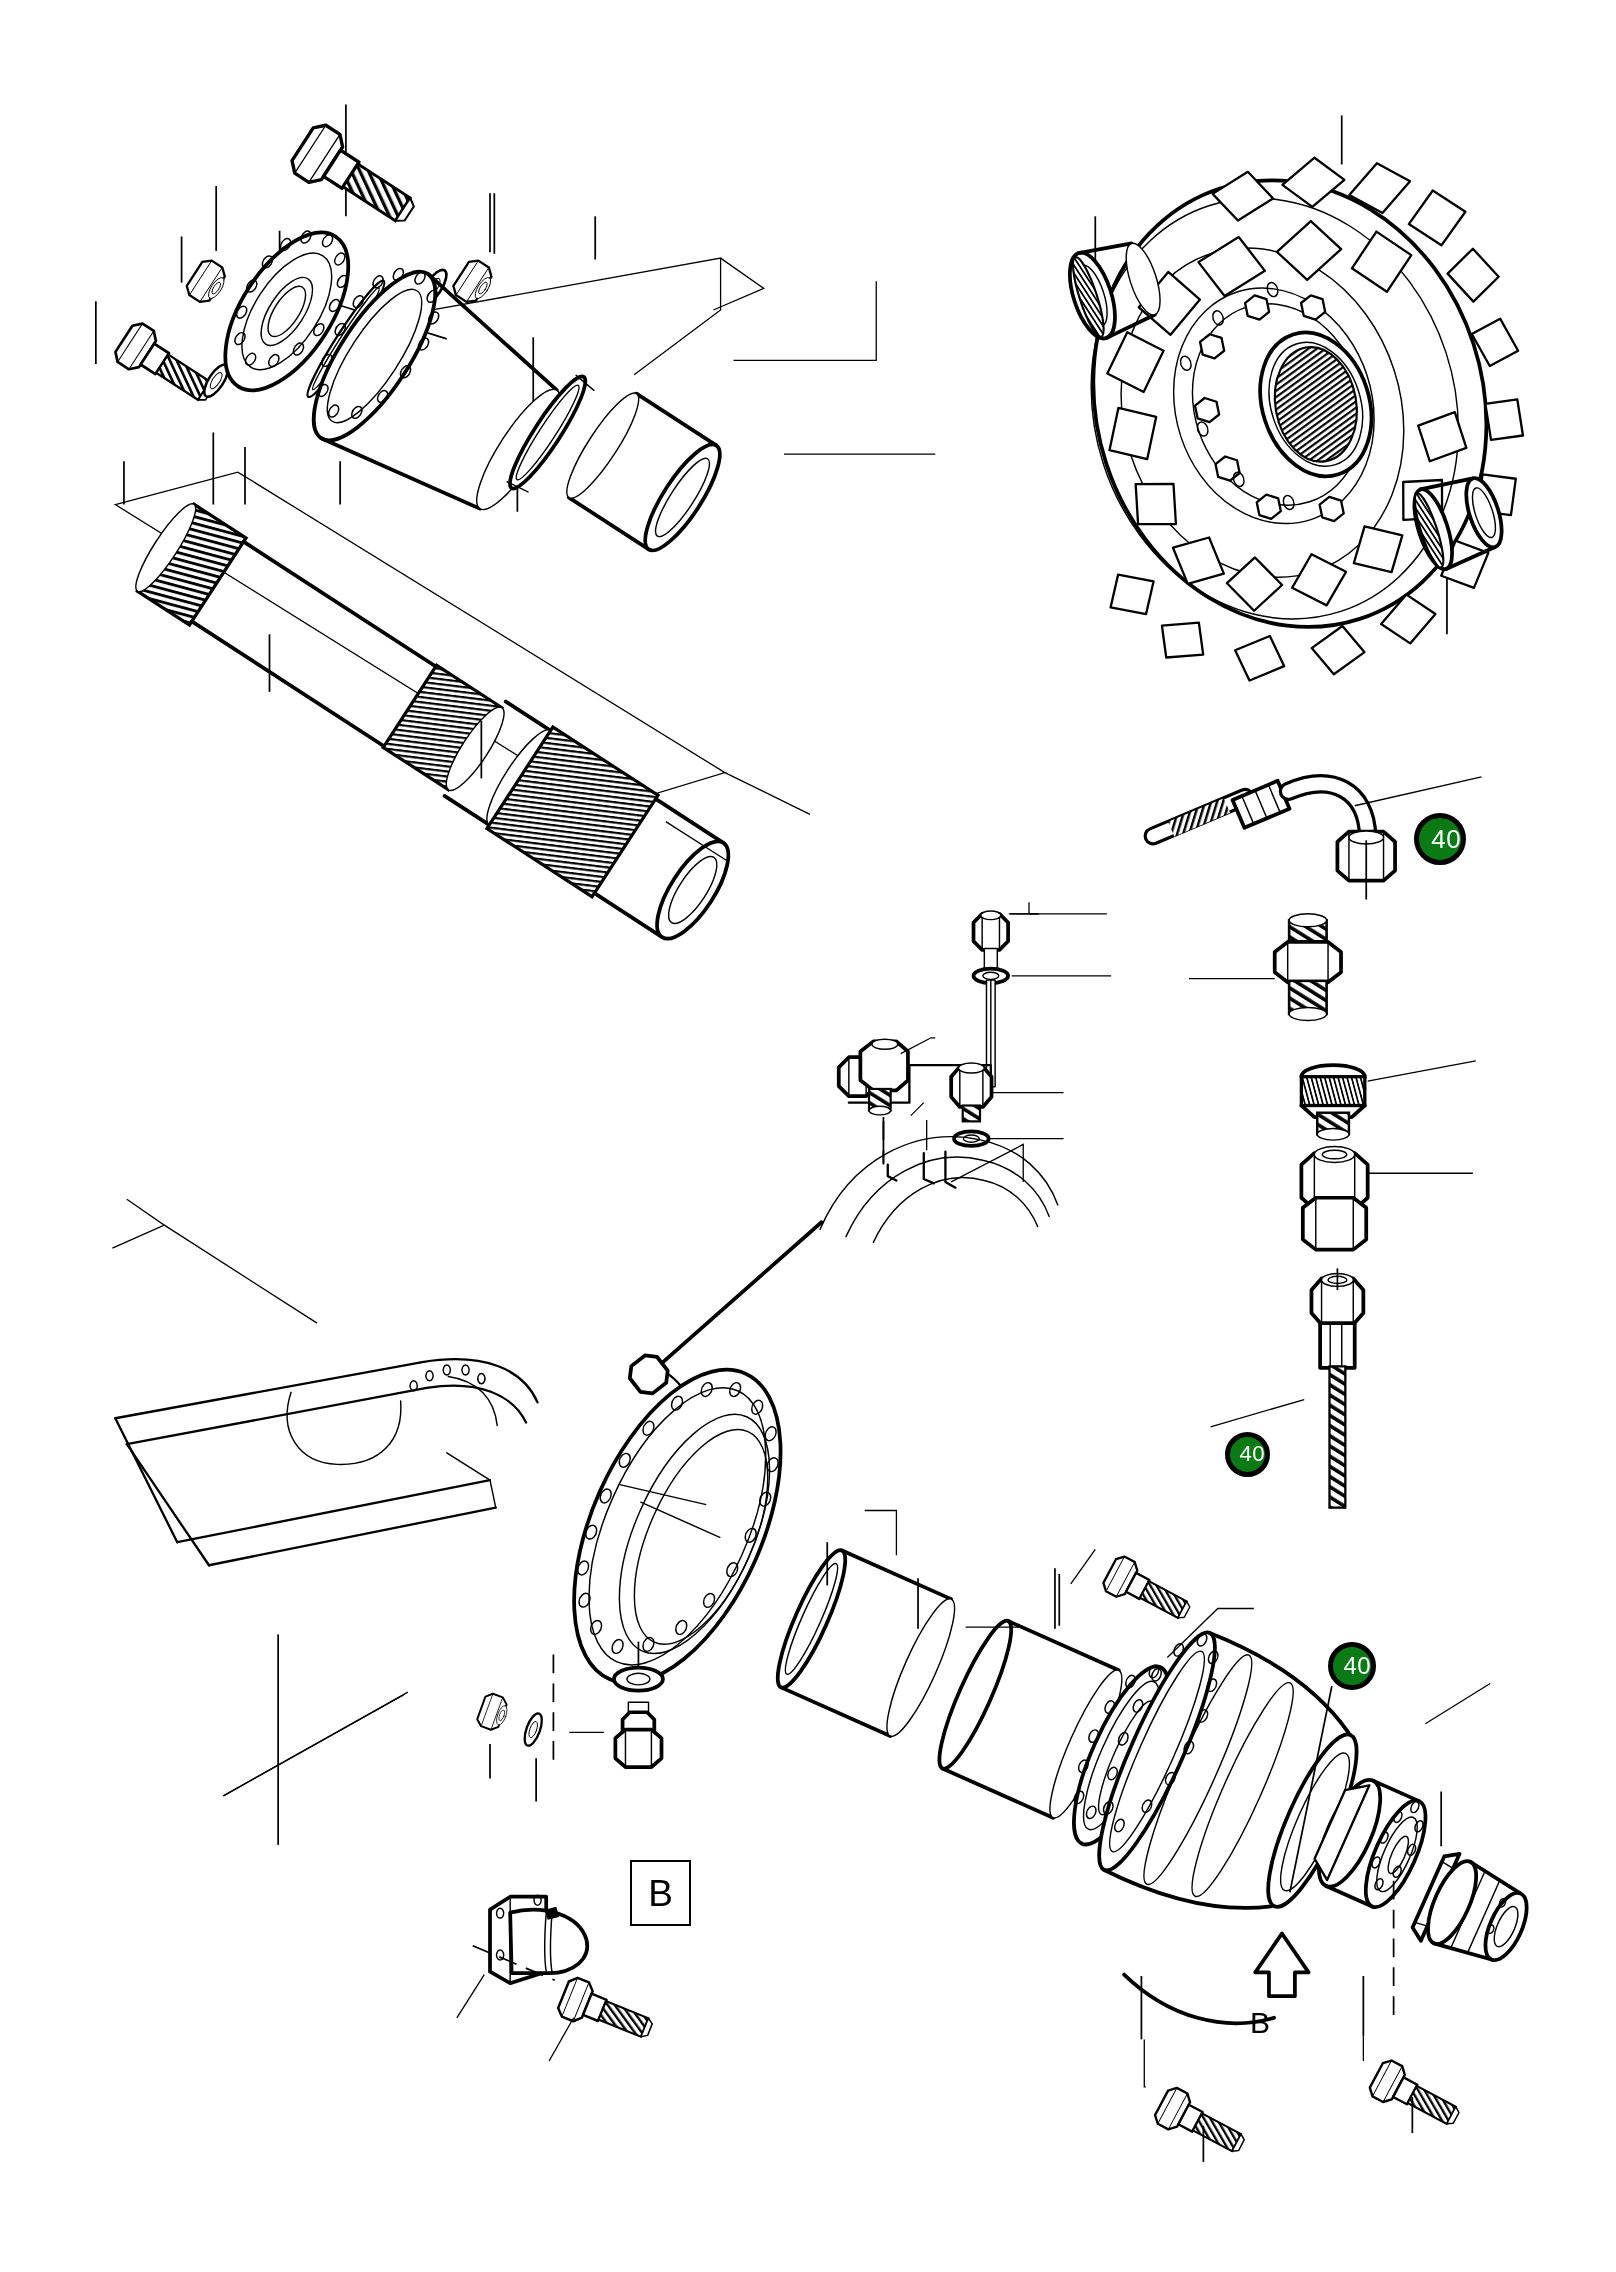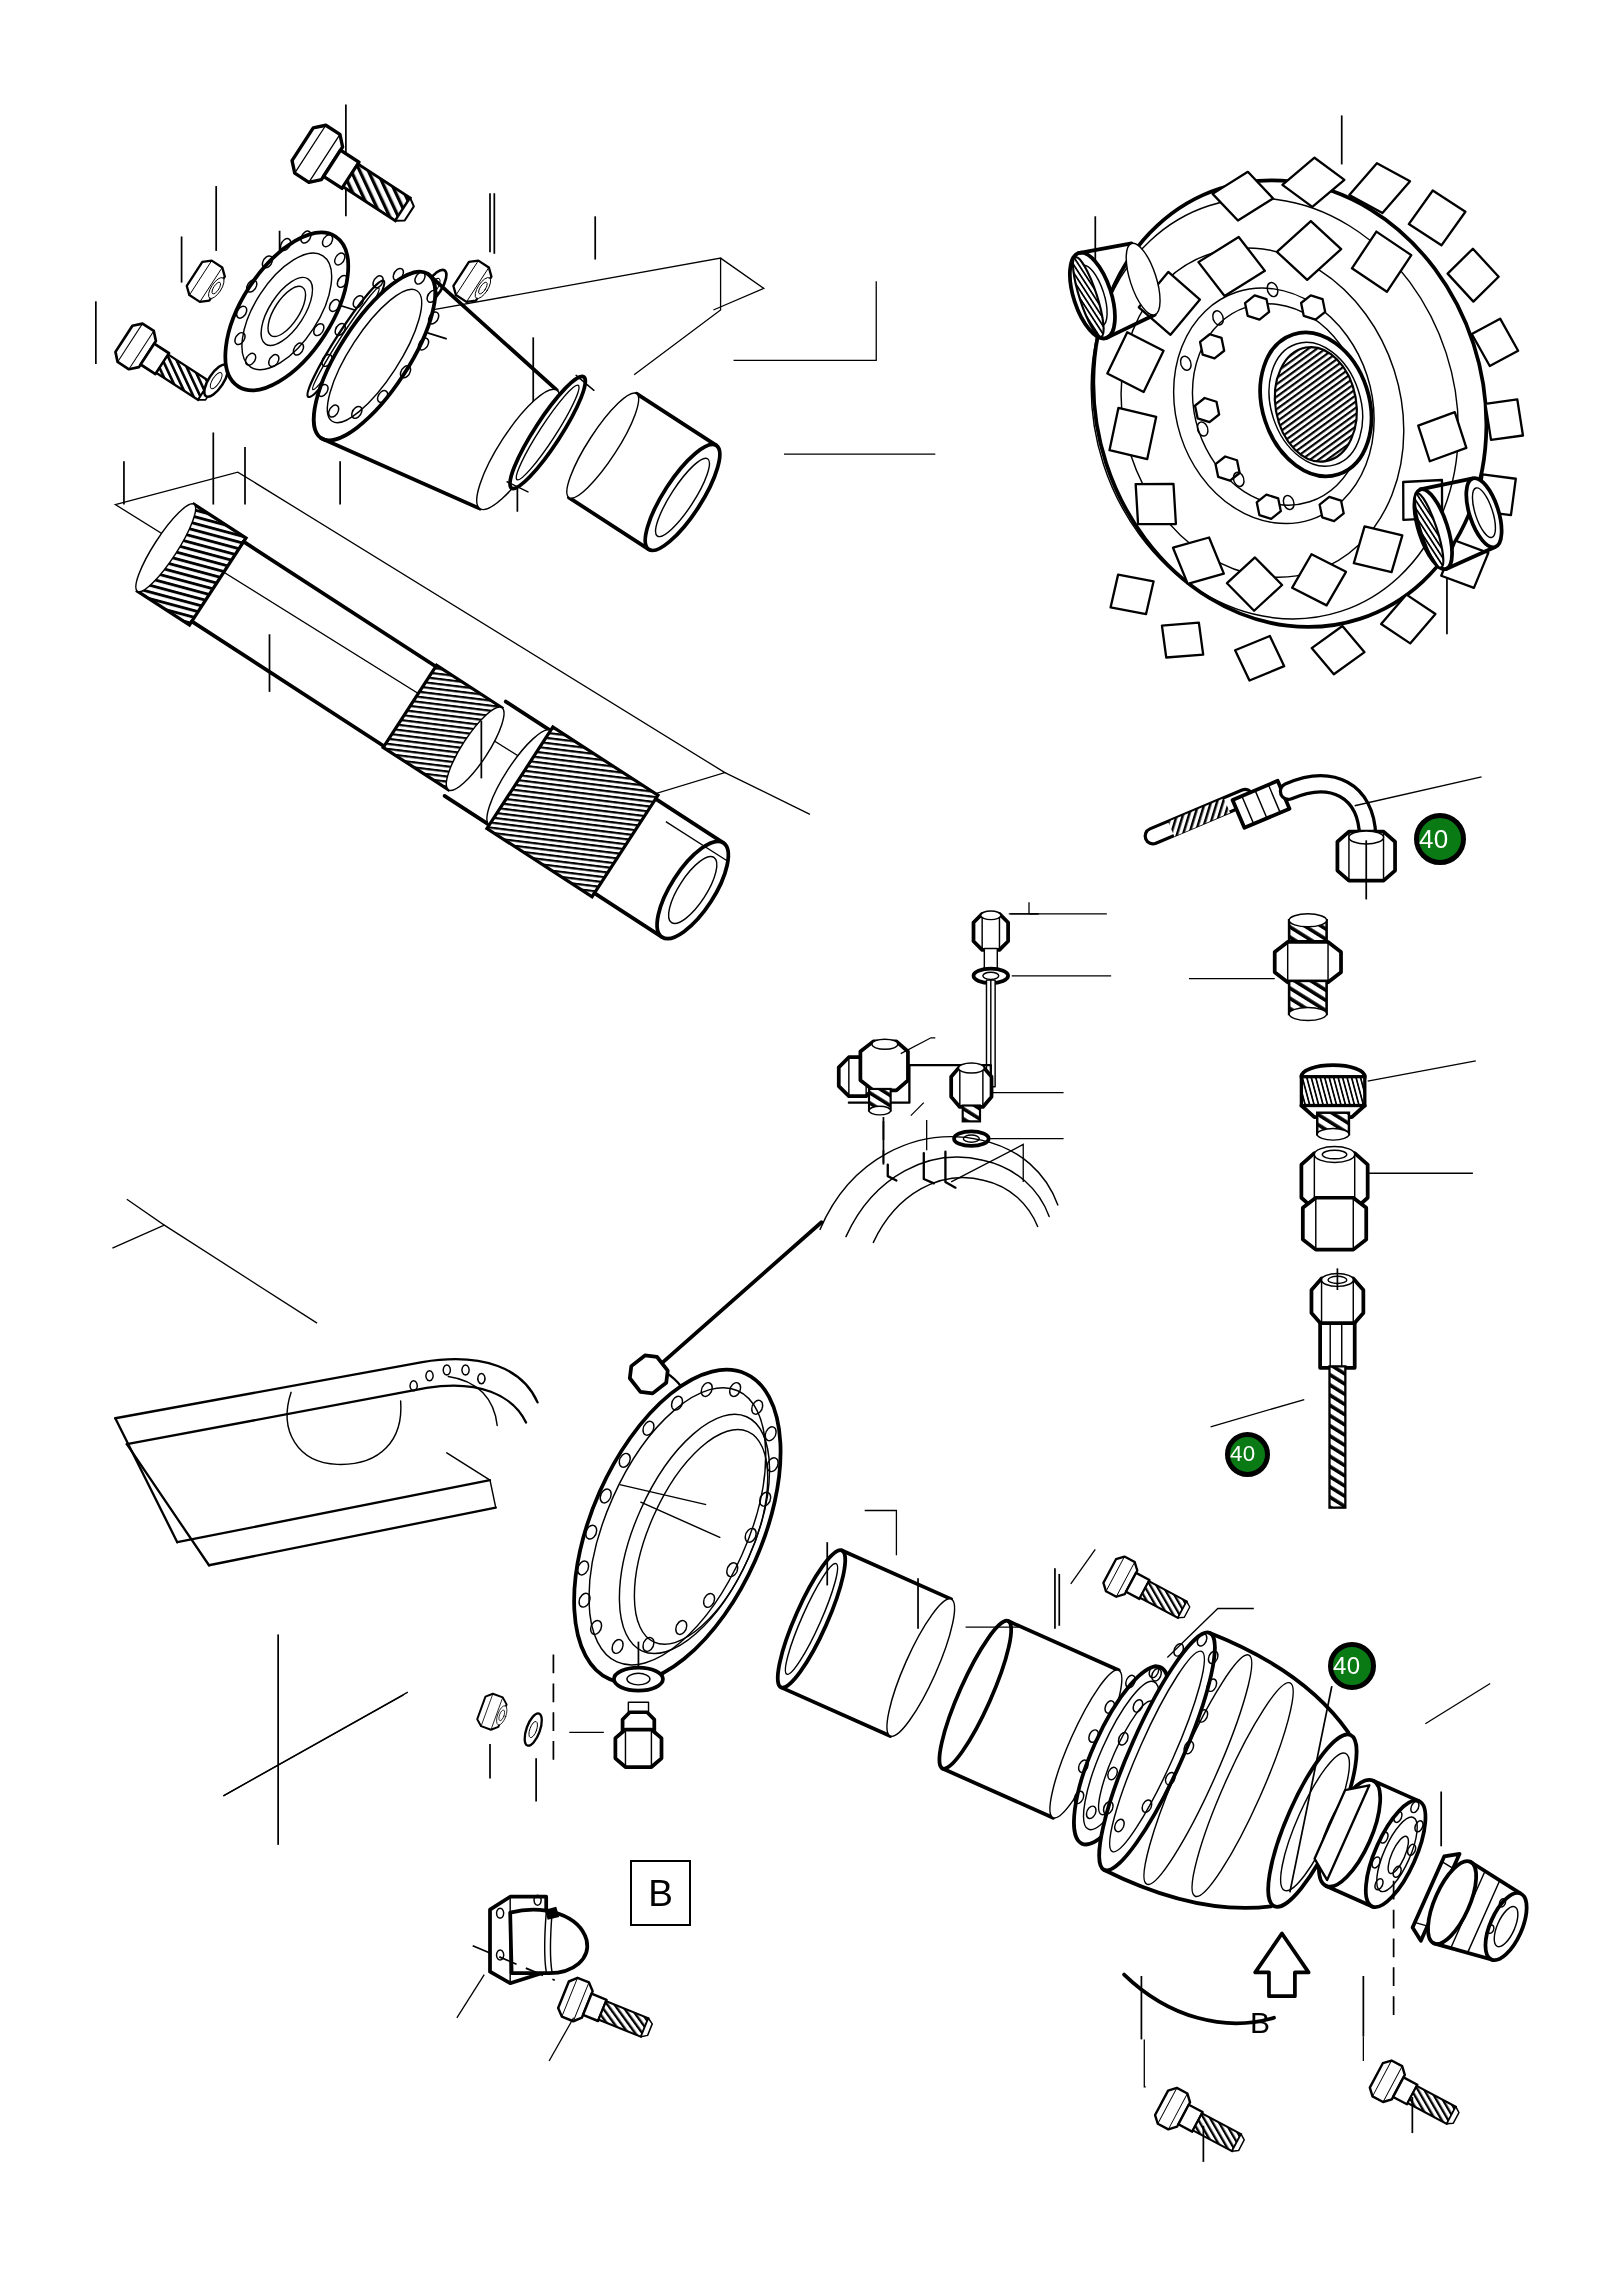--- a/index.html
+++ b/index.html
@@ -10,21 +10,21 @@
     -webkit-font-smoothing:antialiased;
   }
   #sheet{position:absolute;inset:0;width:1617px;height:2273px;}
   #artwork{position:absolute;left:0;top:0;width:1617px;height:2273px;}
 
   
   .badge{
     position:absolute;
     border-radius:50%;
     box-sizing:border-box;
-    display:flex;align-items:center;justify-content:flex-start;
+    display:flex;align-items:center;justify-content:flex-end;
     color:#ffffff;
     font-weight:400;
     line-height:1;
     letter-spacing:0.4px;
     user-select:none;
   }
   
   .letterbox{
     position:absolute;
     box-sizing:border-box;

